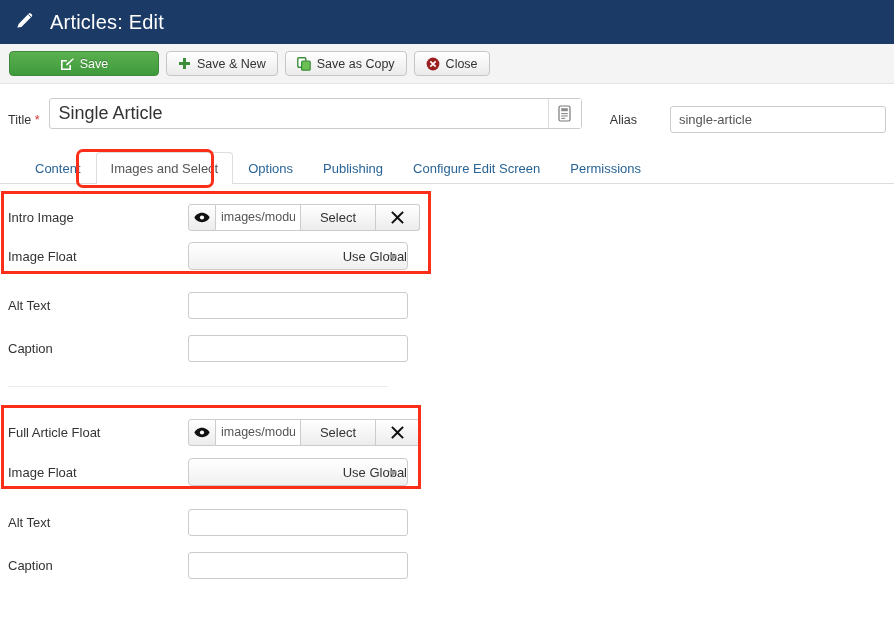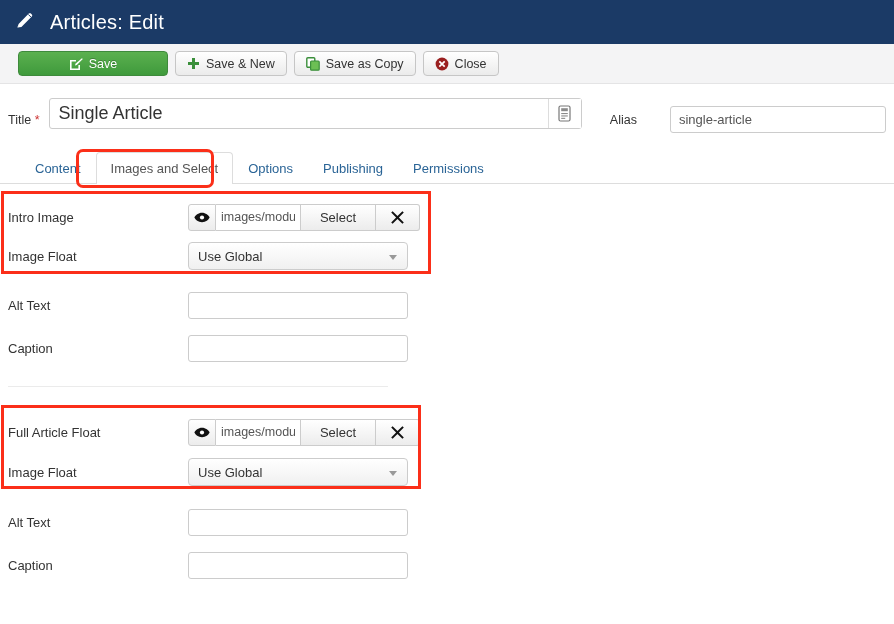--- a/index.html
+++ b/index.html
@@ -26,21 +26,21 @@
     letter-spacing: .2px;
   }
 
   
   .toolbar {
     height: 40px;
     background: #f4f4f5;
     border-bottom: 1px solid #e4e4e5;
     display: flex;
     align-items: center;
-    padding-left: 18px;
+    padding-left: 9px;
     box-sizing: border-box;
   }
   .btn {
     height: 25px;
     display: inline-flex;
     align-items: center;
     justify-content: center;
     gap: 6px;
     font-size: 12.5px;
     color: #333333;
@@ -234,20 +234,21 @@
   
   .sel-box {
     position: relative;
     width: 220px; height: 28px;
     border: 1px solid #cccccc;
     border-radius: 4px;
     background: linear-gradient(#ffffff, #f0f0f0);
     display: flex; align-items: center;
     box-sizing: border-box;
     cursor: pointer;
+    justify-content: flex-end;
   }
   .sel-box span.val {
     font-size: 13px;
     color: #333333;
     padding-left: 9px;
   }
   .sel-caret {
     position: absolute;
     right: 10px; top: 12px;
     width: 0; height: 0;
@@ -357,20 +358,21 @@
   <div class="lbl-alias">Alias</div>
   <input class="alias-input" type="text" value="single-article" style="">
 </div>
 
 <div class="tabs-wrap">
   <div class="tabs">
     <div class="tab">Content</div>
     <div class="tab active">Images and Select</div>
     <div class="tab">Options</div>
     <div class="tab">Publishing</div>
+    <div class="tab">Configure Edit Screen</div>
     <div class="tab">Permissions</div>
   </div>
   <div class="tabs-rule"></div>
   <div class="annot-tab"></div>
 </div>
 
 <div class="form">
 
   <div class="section" style="margin-top:6px;">
     <div class="annot-box" style="left:1px; top:1px; width:430px; height:83px;"></div>

